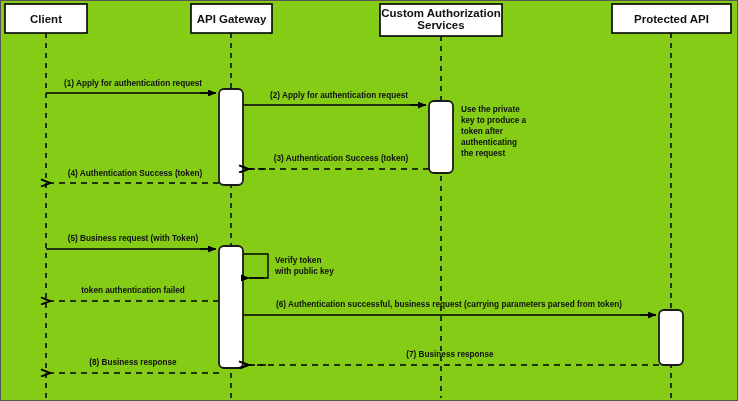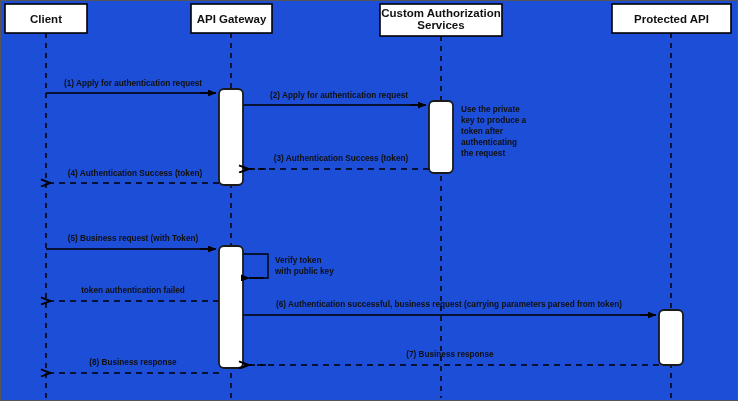--- a/index.html
+++ b/index.html
@@ -4,21 +4,21 @@
 <style>
   html, body {
     margin: 0;
     padding: 0;
     background: #ffffff;
   }
   #diagram-root {
     position: relative;
     width: 738px;
     height: 401px;
-    background: #1d4ed8;
+    background: #84cc16;
     font-family: "Liberation Sans", sans-serif;
     overflow: hidden;
   }
   svg#seq {
     display: block;
     width: 738px;
     height: 401px;
   }
   .lifeline-box {
     fill: #ffffff;

